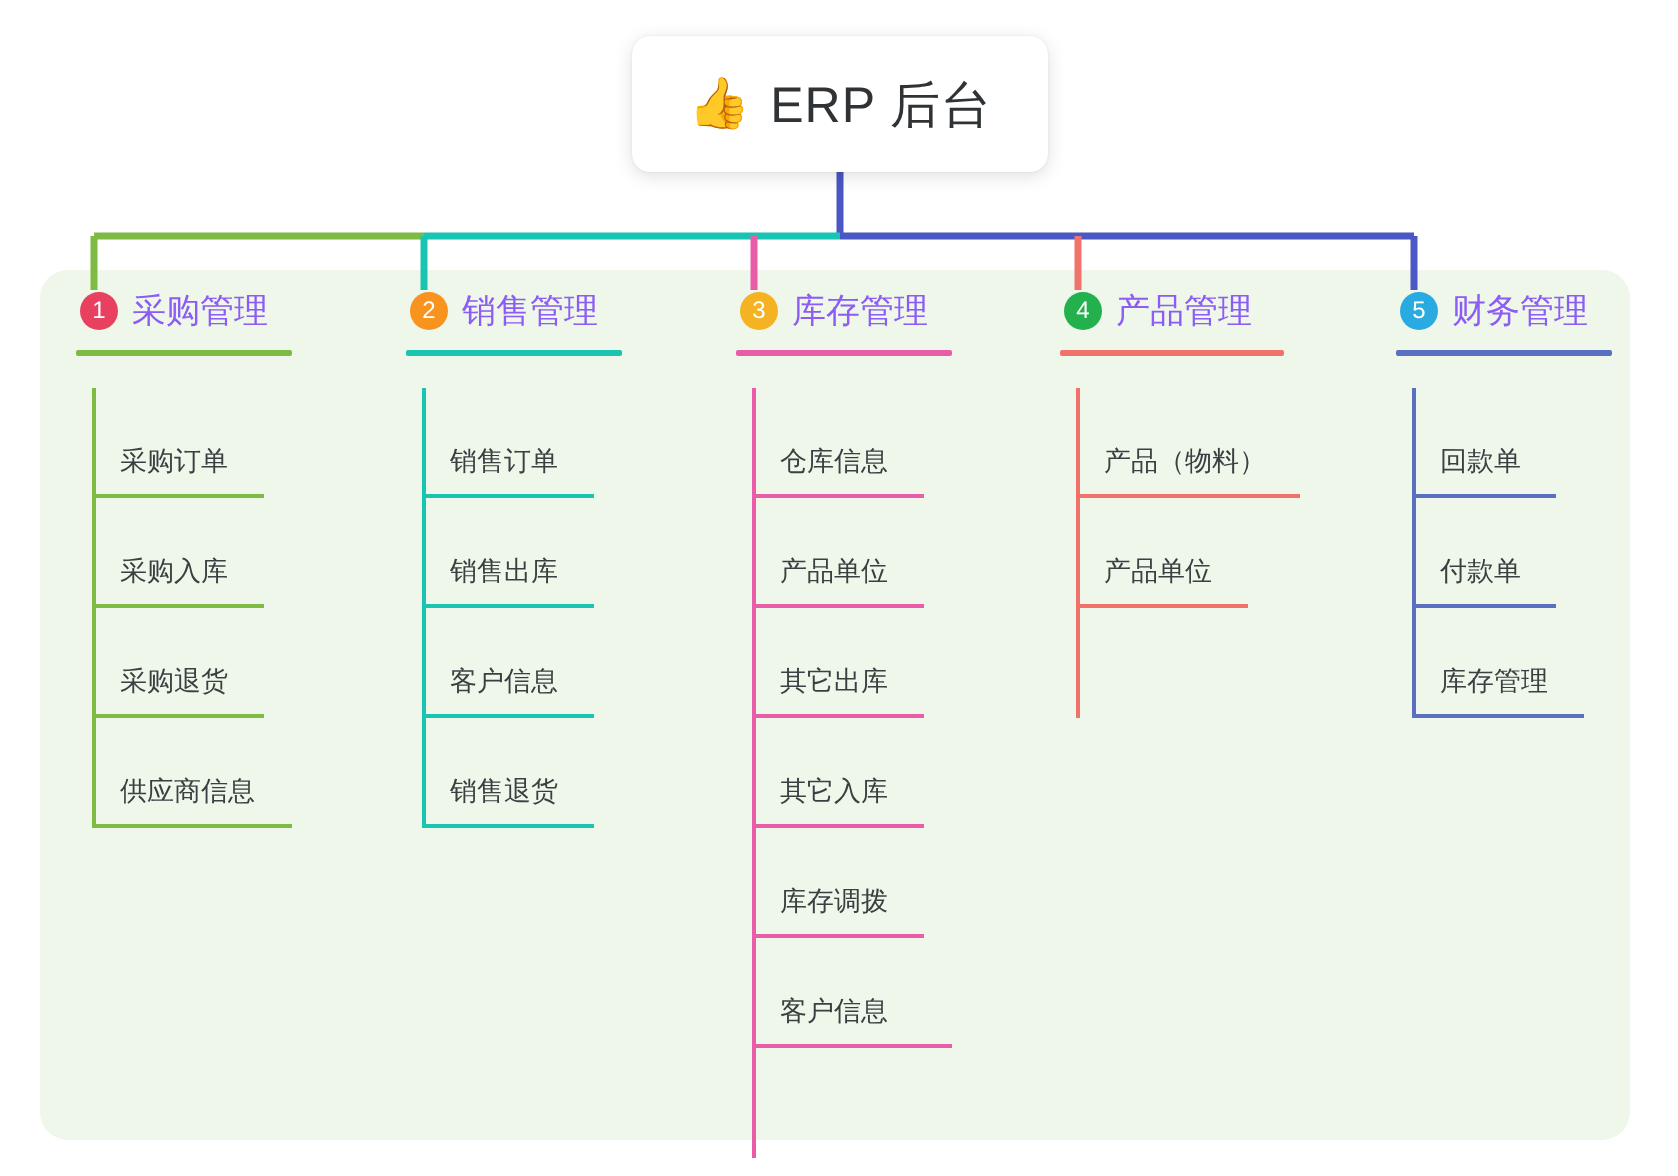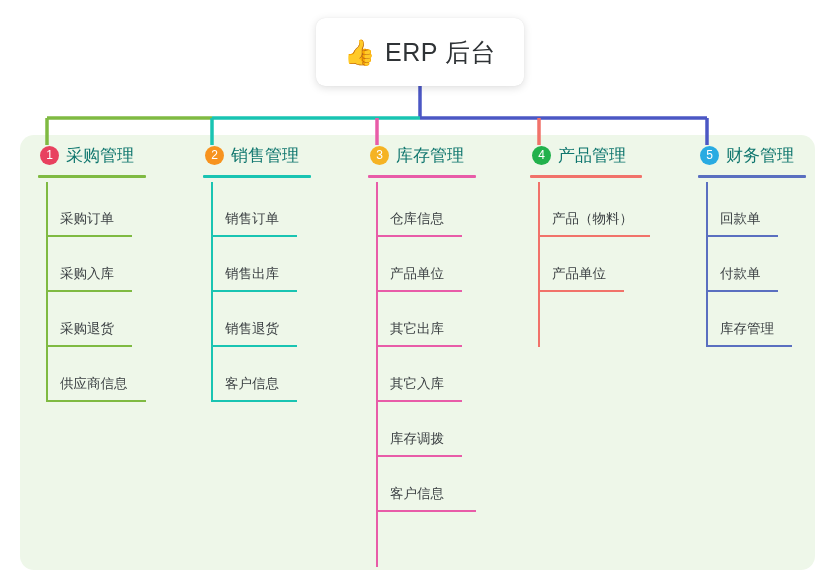--- a/index.html
+++ b/index.html
@@ -98,32 +98,32 @@
     border-radius: 50%;
     color: #ffffff;
     font-size: 12px;
     line-height: 19px;
     text-align: center;
     flex: none;
     font-family: "Liberation Sans", sans-serif;
   }
   .col-title {
     font-size: 17px;
-    color: #0f766e;
+    color: #8b5cf6;
     white-space: nowrap;
   }
   .col-rule {
     height: 3px;
     margin-top: 7px;
     border-radius: 1px;
   }
 
   .leaf-list {
     position: relative;
-    margin-top: 4px;
+    margin-top: 16px;
   }
   .leaf {
     position: relative;
     height: 55px;
   }
   .leaf-label {
     position: absolute;
     left: 22px;
     bottom: 9px;
     font-size: 13.5px;
@@ -204,27 +204,27 @@
           <div class="leaf-spine" style="background: rgb(25, 196, 178); height: 220px;"></div>
           <div class="leaf">
             <span class="leaf-label">销售订单</span>
             <div class="leaf-rule" style="background: rgb(25, 196, 178); width: 86px;"></div>
           </div>
           <div class="leaf">
             <span class="leaf-label">销售出库</span>
             <div class="leaf-rule" style="background: rgb(25, 196, 178); width: 86px;"></div>
           </div>
           <div class="leaf">
+            <span class="leaf-label">客户信息</span>
+            <div class="leaf-rule" style="background: rgb(25, 196, 178); width: 86px;"></div>
+          </div>
+          <div class="leaf">
             <span class="leaf-label">销售退货</span>
             <div class="leaf-rule" style="background: rgb(25, 196, 178); width: 86px;"></div>
           </div>
-          <div class="leaf">
-            <span class="leaf-label">客户信息</span>
-            <div class="leaf-rule" style="background: rgb(25, 196, 178); width: 86px;"></div>
-          </div>
         </div>
       </div>
       <div class="column" style="left: 368px; width: 108px;">
         <div class="col-head">
           <span class="badge" style="background: rgb(245, 179, 36);">3</span>
           <span class="col-title">库存管理</span>
         </div>
         <div class="col-rule" style="background: rgb(232, 92, 168); width: 108px;"></div>
         <div class="leaf-list">
           <div class="leaf-spine" style="background: rgb(232, 92, 168); height: 385px;"></div>

